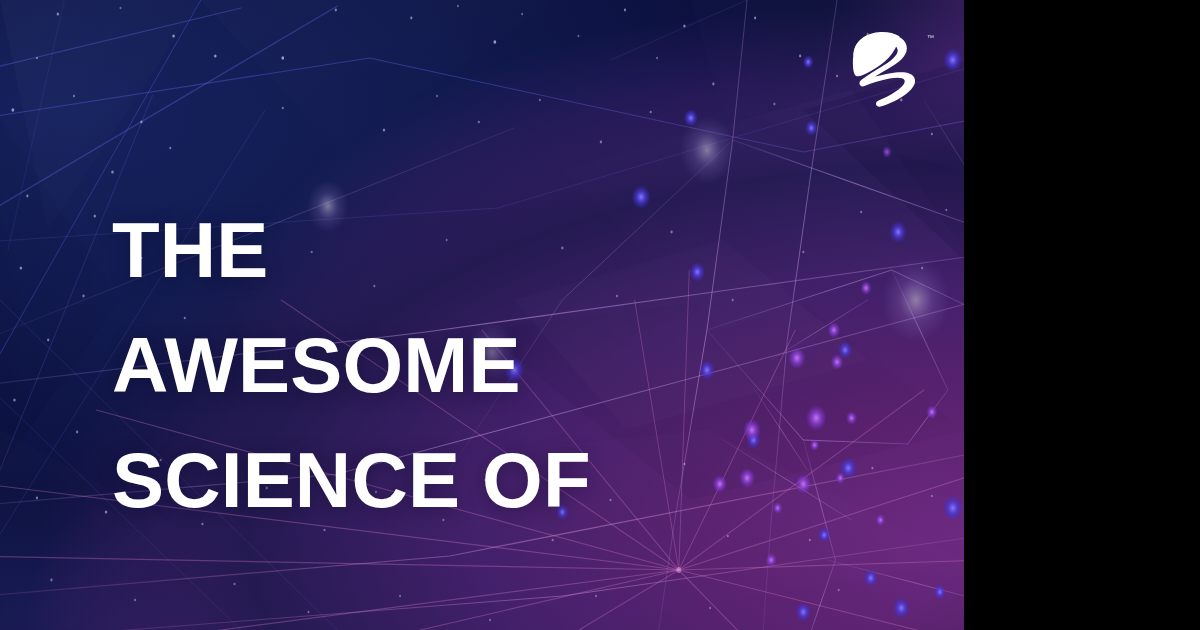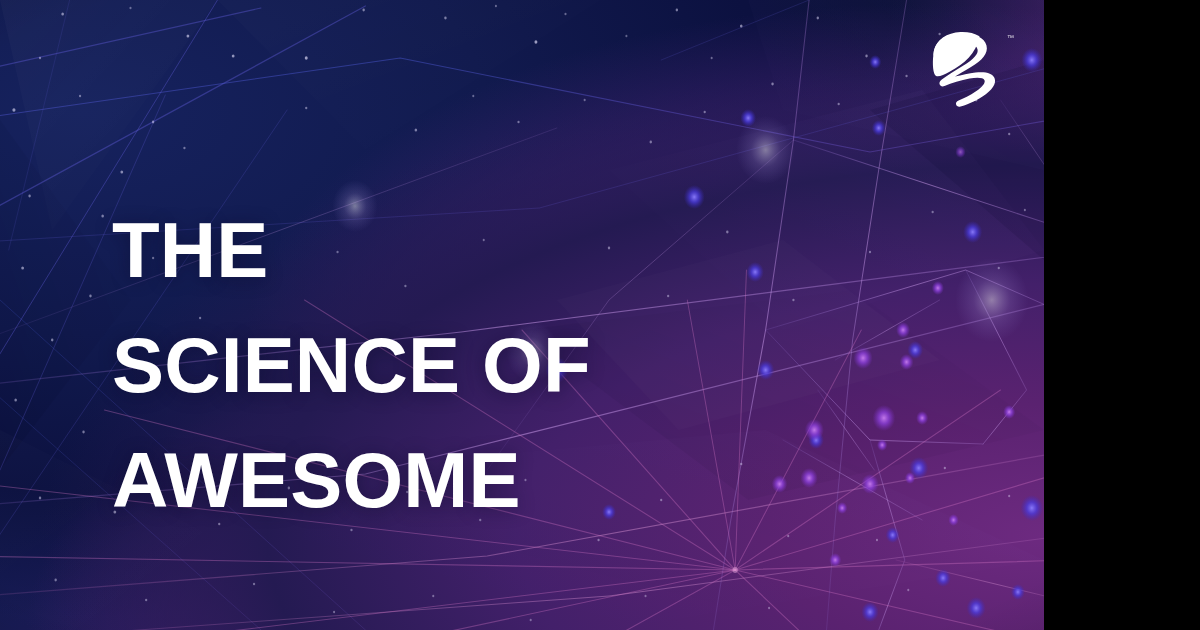--- a/index.html
+++ b/index.html
@@ -1,21 +1,21 @@
 <!DOCTYPE html>
 <html><head>
 <meta charset="utf-8">
 <title>The Science of Awesome</title>
 <style>
   html,body{margin:0;padding:0;background:#000;}
   *{box-sizing:border-box;}
 
   #stage{
     position:relative;
-    width:1044px;
+    width:964px;
     height:630px;
     overflow:hidden;
     font-family:"Liberation Sans","DejaVu Sans",sans-serif;
     background:#0a0e2e;
   }
 
   
   .layer{position:absolute;inset:0;pointer-events:none;}
 
   #bg-base{
@@ -340,22 +340,22 @@
         <circle cx="884" cy="608" r="1.2" opacity=".38"></circle>
         <circle cx="1044" cy="590" r="1.2" opacity=".38"></circle>
       </g>
     </svg>
   </div>
 
   <div class="layer" id="bg-vignette"></div>
 
   <h1 id="headline">
     <span class="hl-line">THE</span>
+    <span class="hl-line">AWESOME</span>
     <span class="hl-line">SCIENCE OF</span>
-    <span class="hl-line">AWESOME</span>
   </h1>
 
   <div id="logo">
     <svg viewBox="0 0 92 92" aria-hidden="true">
       <g fill="#ffffff">
         <path d="M9.5 29.5
                  C 10.5 17.5, 22 9.5, 36 9.0
                  C 50 8.5, 60.5 13.5, 62.5 21.5
                  C 64.5 29.5, 58 36.5, 47 43.0
                  C 40 47.2, 34.5 50.2, 31.0 52.6

